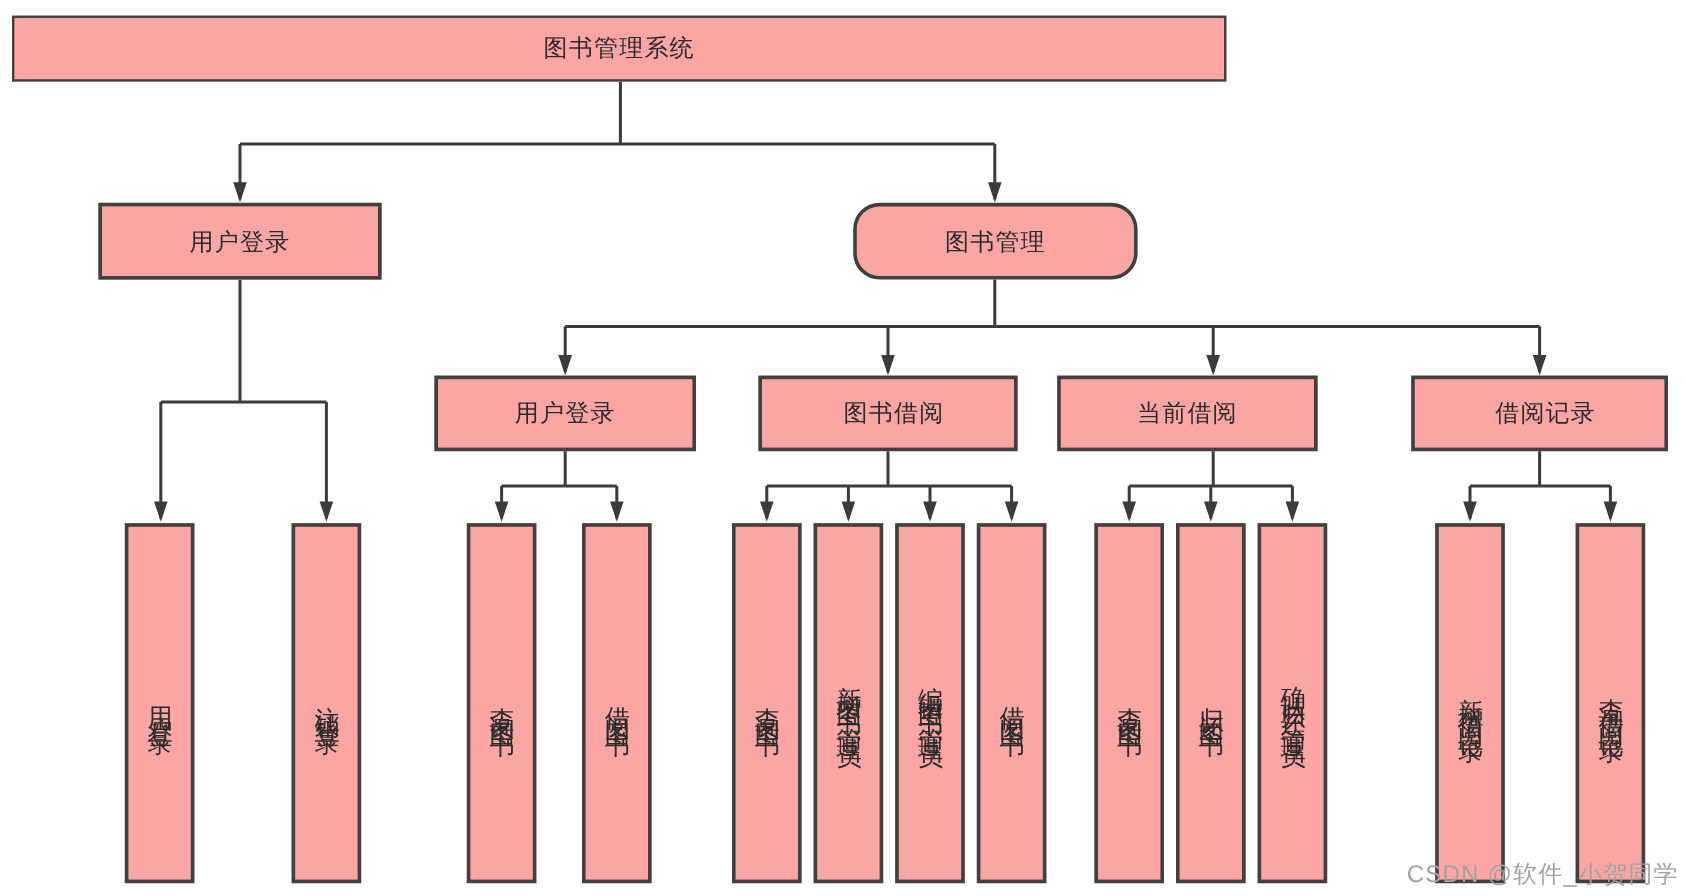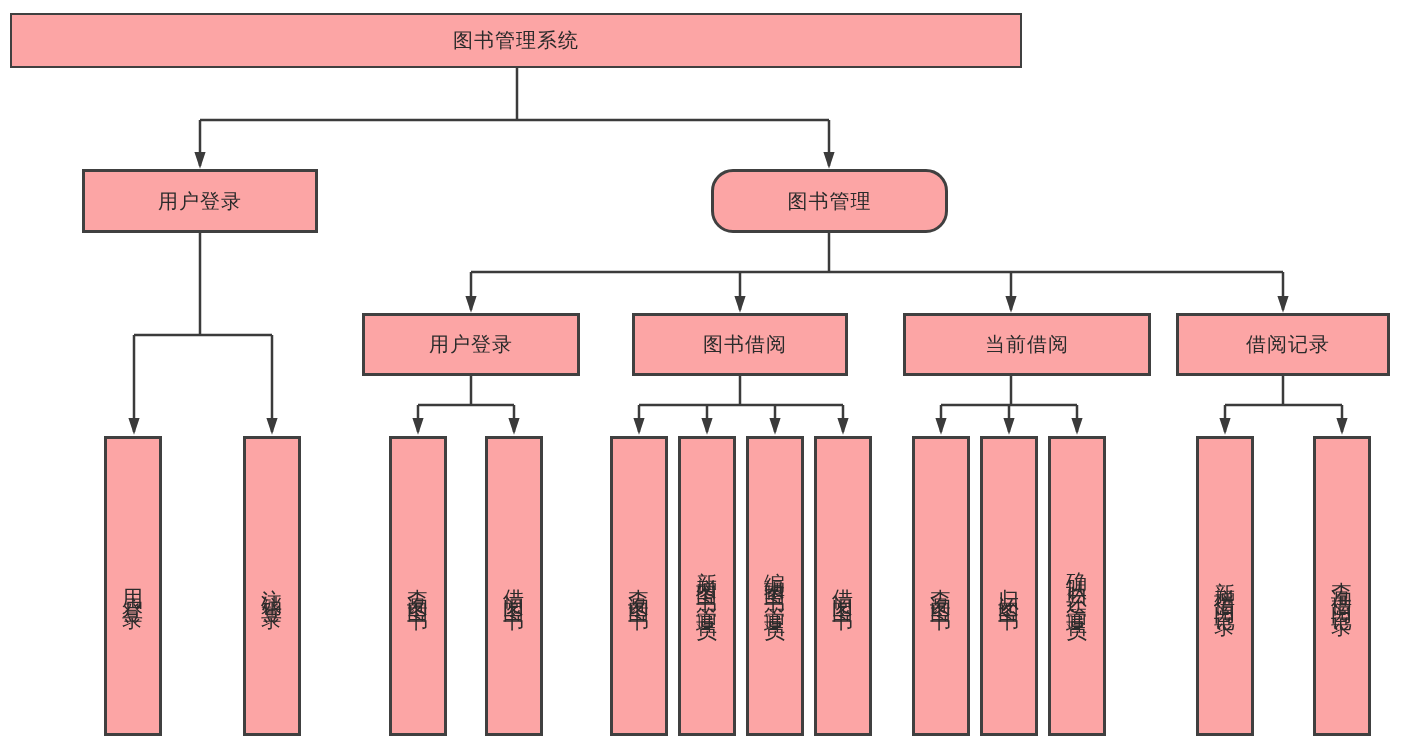--- a/index.html
+++ b/index.html
@@ -31,21 +31,21 @@
     white-space: nowrap;
   }
   
   .b-root { left: 10px; top: 13px; width: 1012px; height: 55px; border-width: 2.5px; }
   
   .b-user { left: 82px;  top: 169px; width: 236px; height: 64px; }
   .b-mgmt { left: 711px; top: 169px; width: 237px; height: 64px; border-radius: 22px; }
   
   .b-rec { left: 362px;  top: 313px; width: 218px; height: 63px; }
   .b-bb  { left: 632px;  top: 313px; width: 216px; height: 63px; padding-left: 10px; }
-  .b-cb  { left: 903px;  top: 313px; width: 248px; height: 63px; }
+  .b-cb  { left: 881px;  top: 313px; width: 217px; height: 63px; }
   .b-br  { left: 1176px; top: 313px; width: 214px; height: 63px; padding-left: 10px; }
   
   .leaf { top: 436px; width: 58px; height: 300px; }
   .leaf .lbl {
     writing-mode: vertical-lr;
     text-orientation: mixed;
     font-size: 21px;
     letter-spacing: 7px;
     line-height: 1;
     white-space: nowrap;
@@ -186,14 +186,15 @@
   <div class="box leaf lf-11">
     <span class="lbl">确认归还（管理员）</span>
   </div>
   <div class="box leaf lf-12">
     <span class="lbl">新增借阅记录</span>
   </div>
   <div class="box leaf lf-13">
     <span class="lbl">查询借阅记录</span>
   </div>
 
+  <div class="watermark">CSDN @软件_小贺同学</div>
 
 </div>
 
 </body></html>

